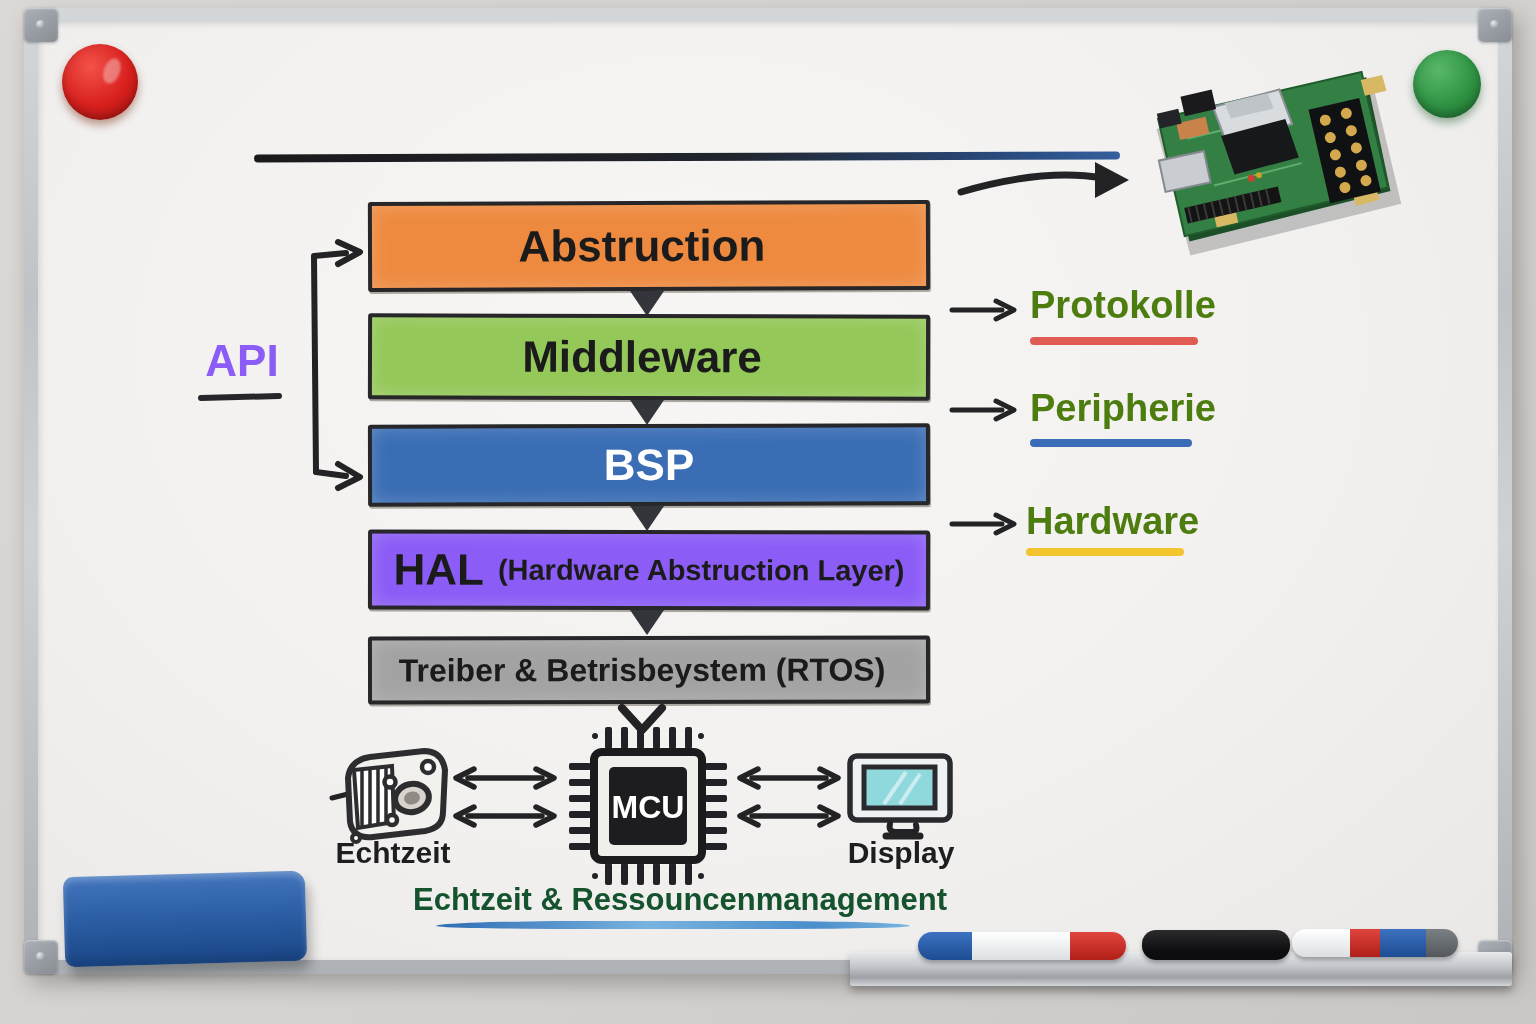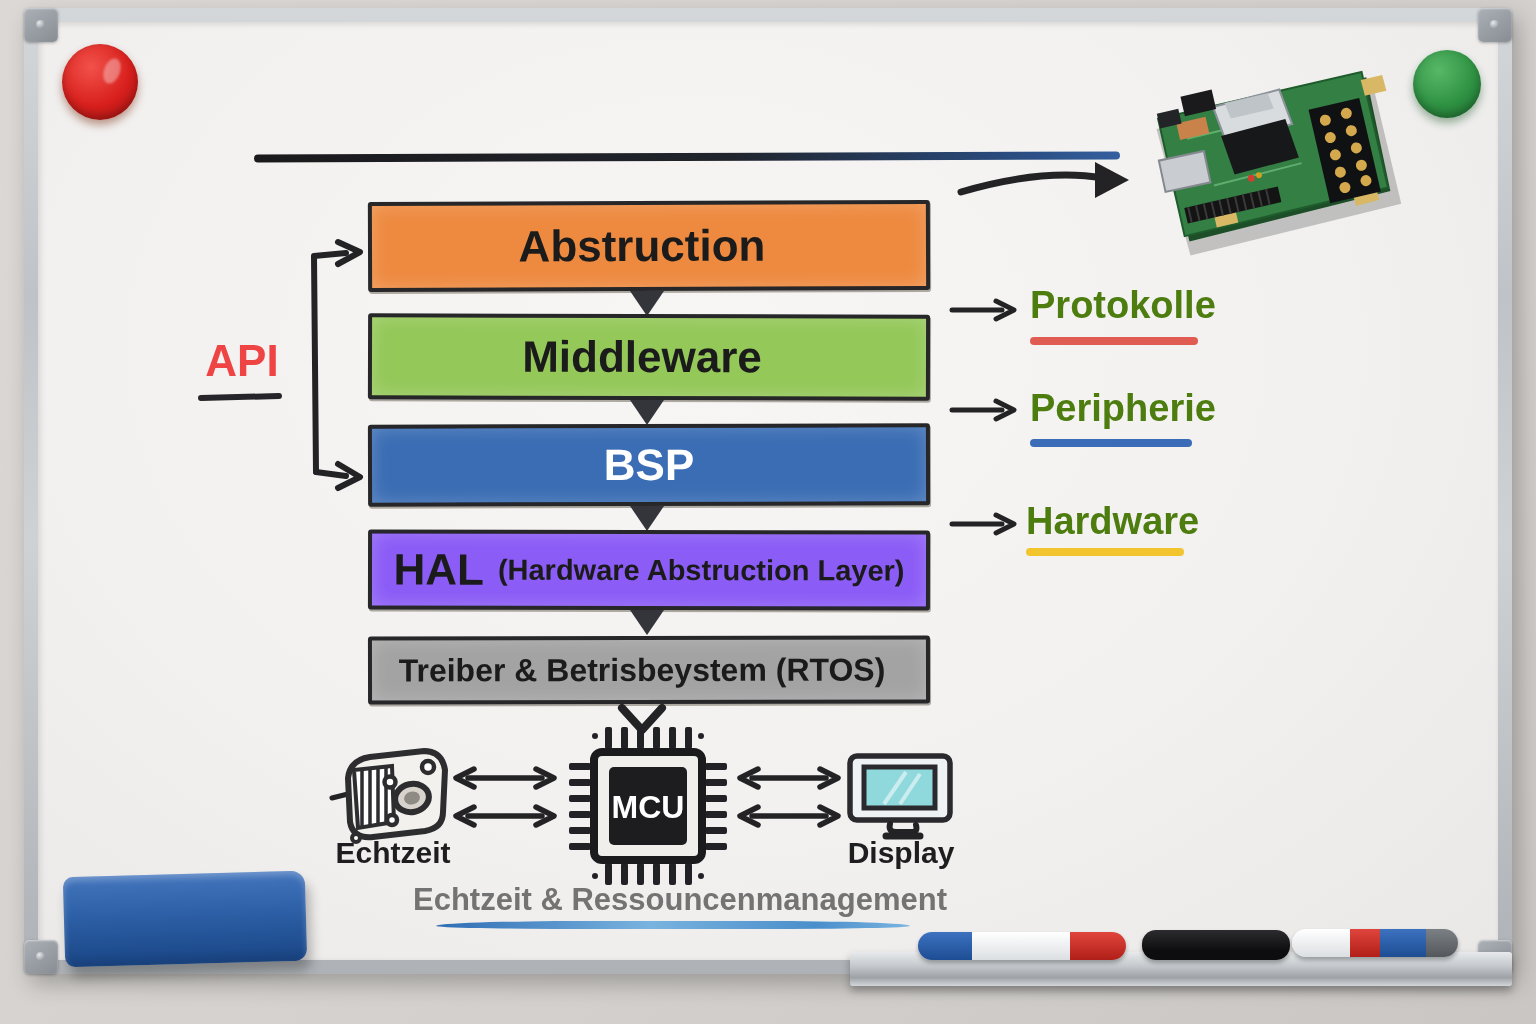--- a/index.html
+++ b/index.html
@@ -65,21 +65,21 @@
   .title .blue-part { color: #2458a6; }
   .title-underline {
     left: 254px; top: 153px; width: 866px; height: 8px;
     background: linear-gradient(90deg, #1a1a1c 0%, #20242c 55%, #2b4f86 90%, #35609e 100%);
     border-radius: 5px; transform: rotate(-0.2deg);
   }
 
   
   .api-label {
     left: 192px; top: 336px; width: 100px; text-align: center;
-    font-size: 44px; font-weight: bold; color: #ef4444;
+    font-size: 44px; font-weight: bold; color: #8b5cf6;
   }
   .api-underline { left: 198px; top: 394px; width: 84px; height: 6px; background: #26262a; border-radius: 4px; transform: rotate(-1.5deg); }
 
   
   .layer-box {
     left: 368px; width: 562px;
     border: 4px solid #27272a; border-radius: 3px;
     display: flex; align-items: center; justify-content: center;
     font-weight: bold; white-space: nowrap;
     box-shadow: 1px 2px 0 rgba(40,30,10,.35), inset 0 0 18px rgba(255,255,255,.22);
@@ -340,21 +340,21 @@
 
 <svg class="abs" style="left:846px; top:752px;" width="110" height="92" viewBox="0 0 110 92">
   <rect x="4" y="4" width="100" height="64" rx="7" fill="#eef2f5" stroke="#2a2a2e" stroke-width="5.5"></rect>
   <rect x="18" y="15" width="71" height="41" fill="#8fd8dc" stroke="#2a2a2e" stroke-width="5"></rect>
   <path d="M60,20 L38,52 M74,22 L54,52" stroke="rgba(255,255,255,0.55)" stroke-width="4"></path>
   <path class="stroke" d="M44,72 Q42,80 50,80 L66,80 Q72,80 70,73" stroke-width="6"></path>
   <line class="stroke" x1="40" y1="84" x2="74" y2="84" stroke-width="7"></line>
 </svg>
 <div class="abs io-label" style="left:826px; top:836px; width:150px;">Display</div>
 
-<div class="abs caption" style="color: #737373;">Echtzeit &amp; Ressouncenmanagement</div>
+<div class="abs caption" style="color: #14532d;">Echtzeit &amp; Ressouncenmanagement</div>
 <div class="abs caption-underline"></div>
 
 <div class="abs eraser"></div>
 
 <div class="abs tray"></div>
 <div class="abs marker marker-1">
   <div class="seg-cap"></div>
   <div class="seg-body"></div>
   <div class="seg-tip"></div>
 </div>

